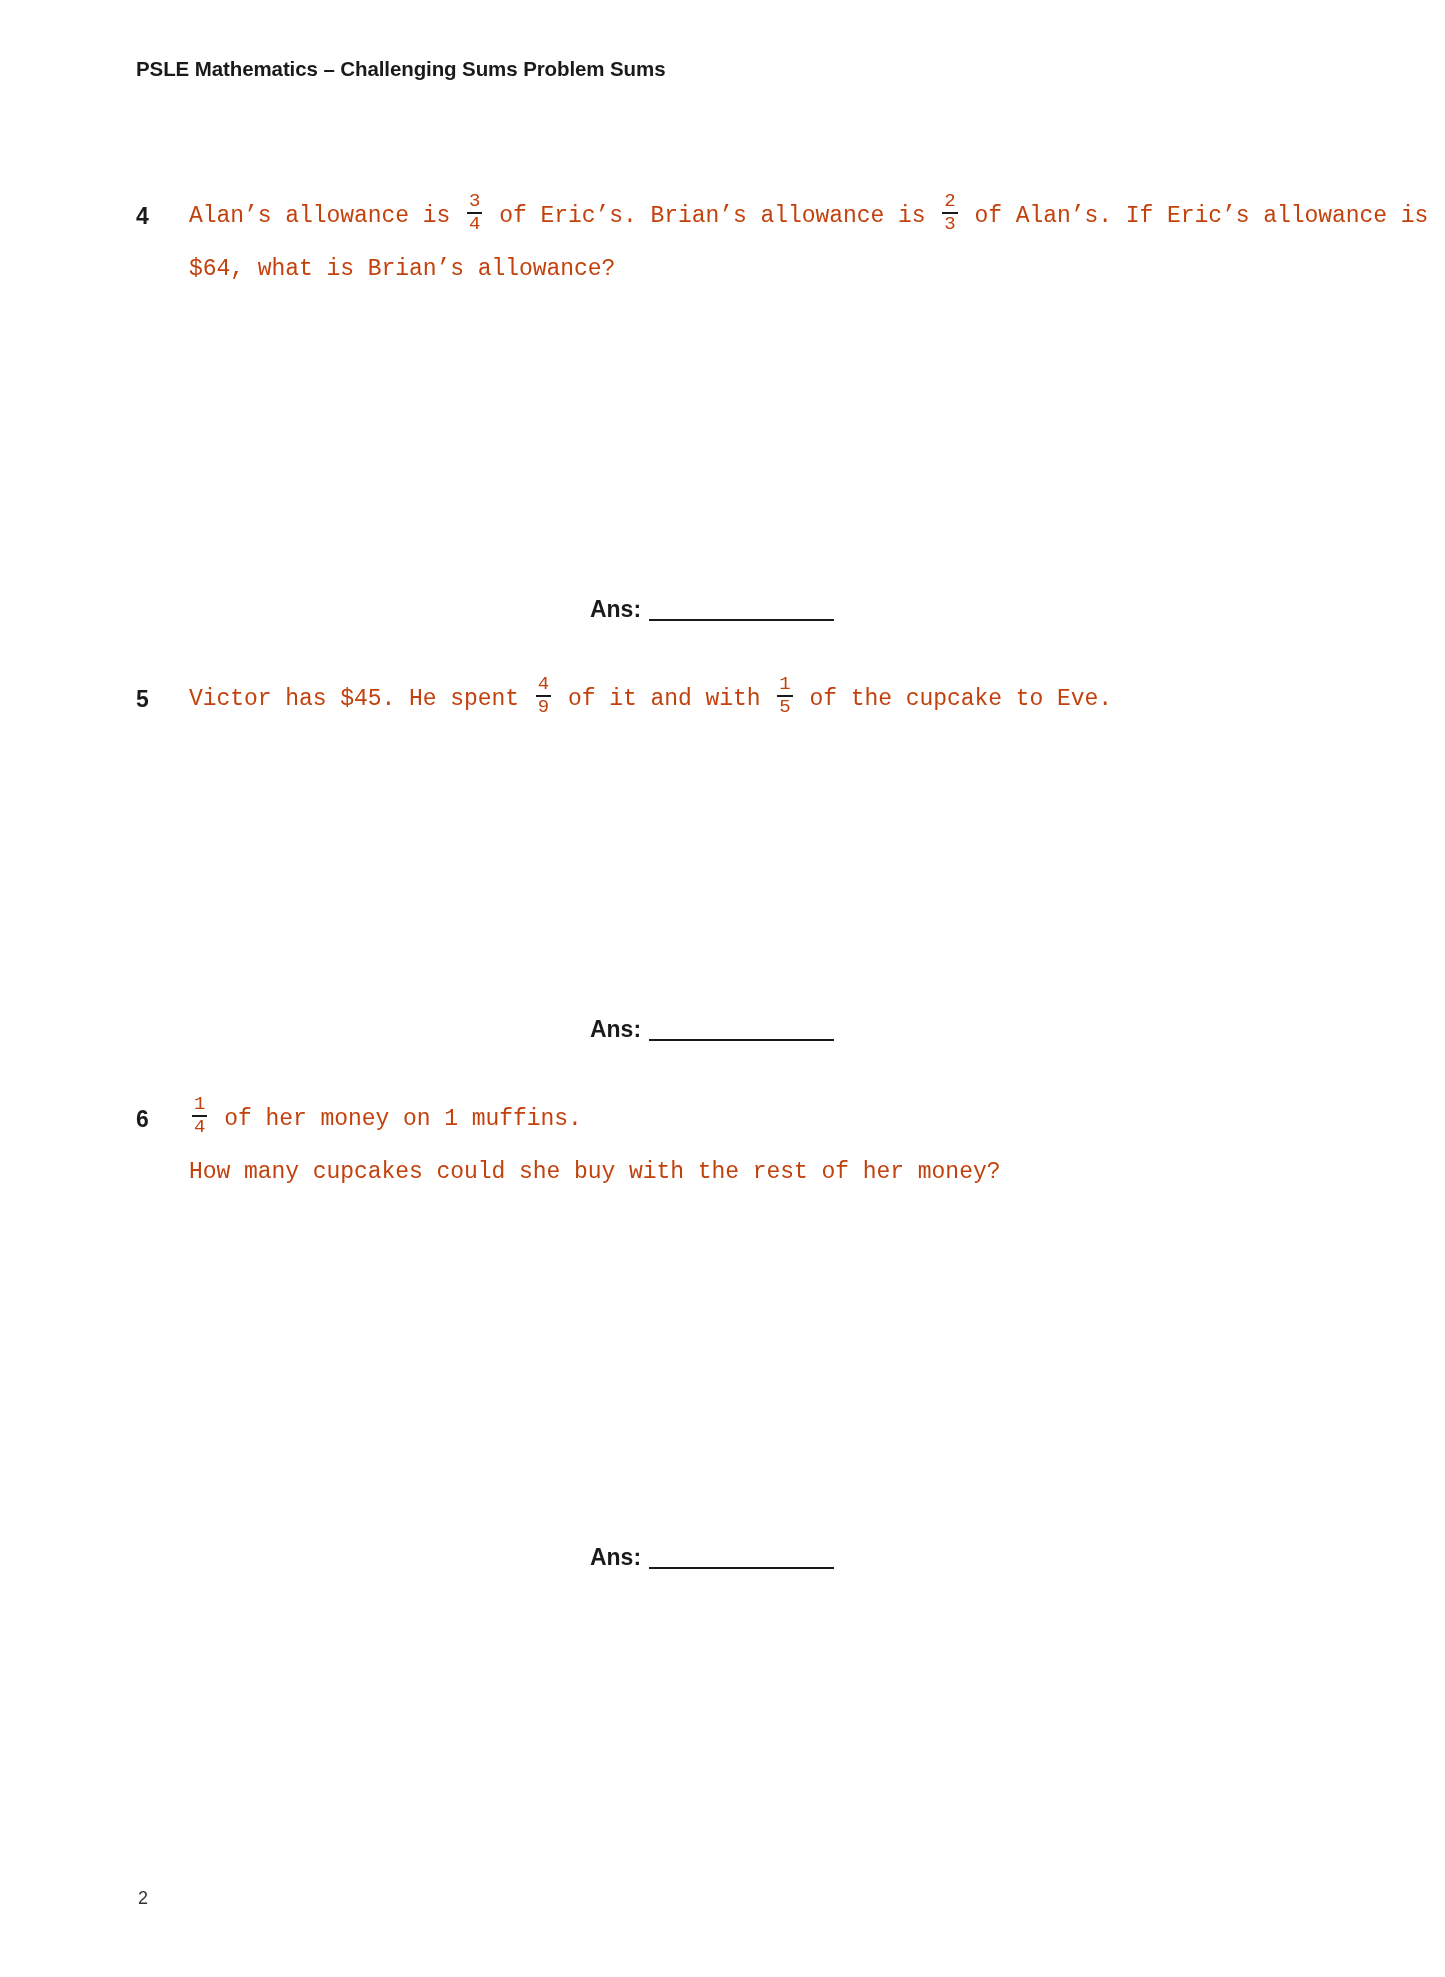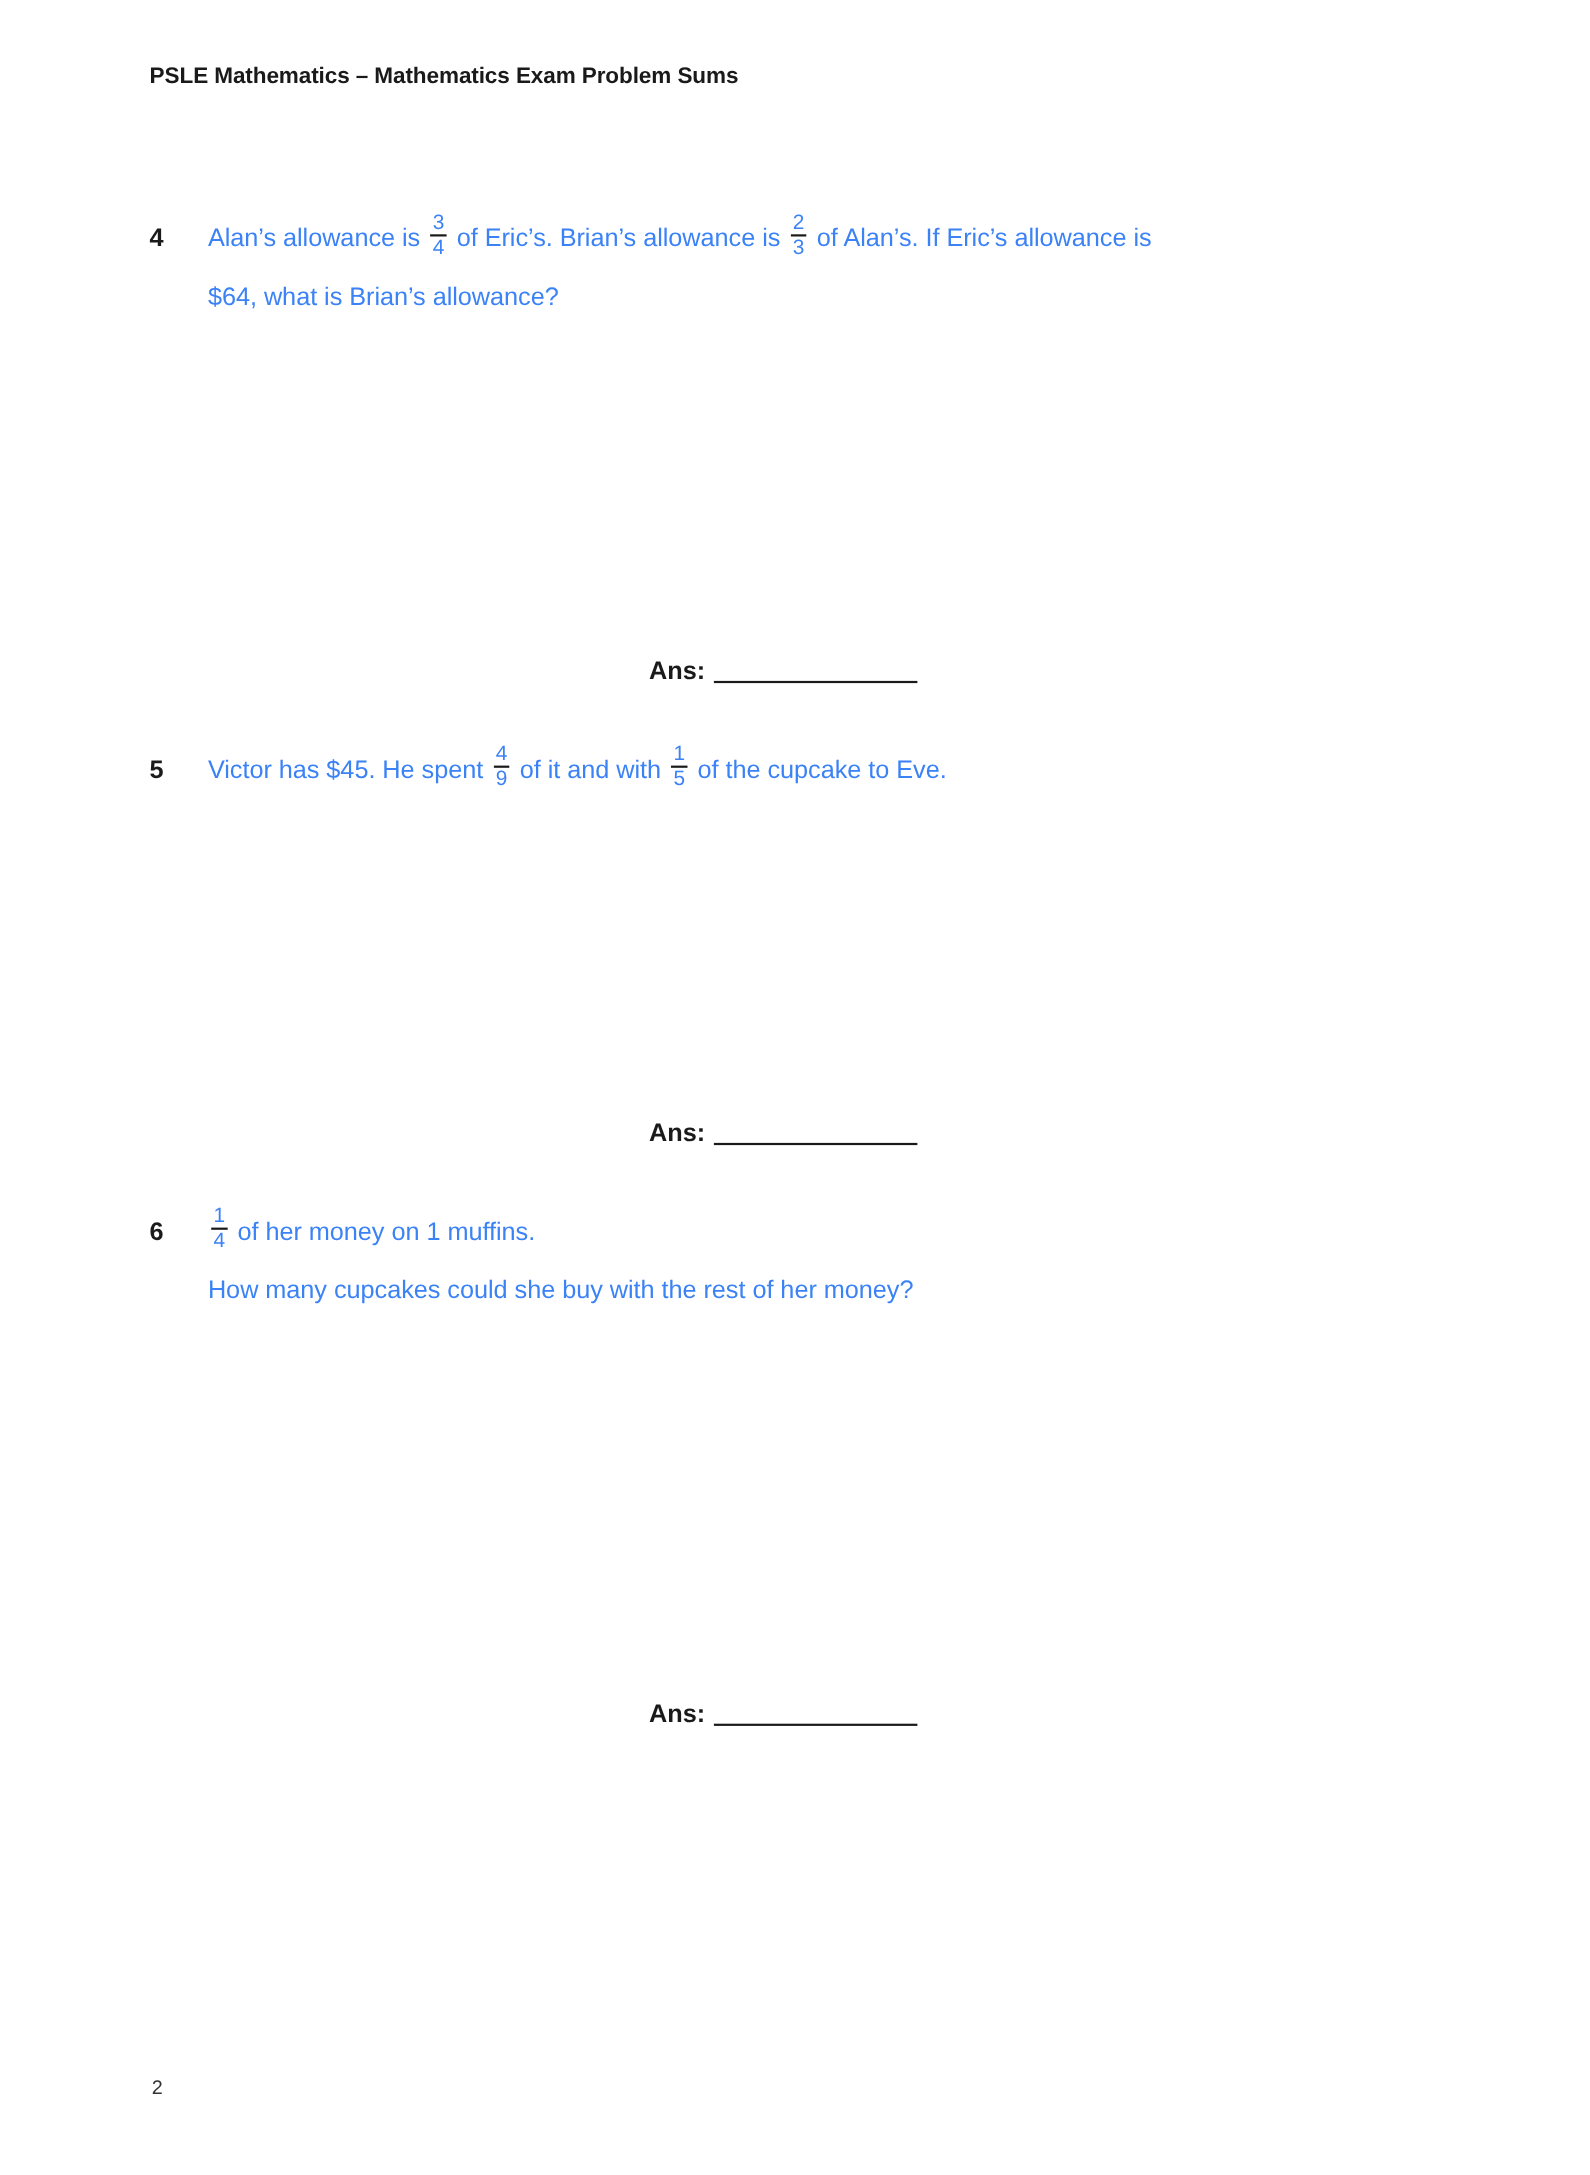--- a/index.html
+++ b/index.html
@@ -49,23 +49,24 @@
     top: 0;
     width: 40px;
     font-size: 23px;
     font-weight: bold;
     line-height: 53px;
     color: #1a1a1a;
   }
   .q-line {
     font-size: 23px;
     line-height: 53px;
-    color: #3b82f6;
+    color: #c2410c;
     white-space: nowrap;
     letter-spacing: -0.05px;
+    font-family: Liberation Mono, monospace;
   }
   
   .frac {
     display: inline-block;
     vertical-align: -0.42em;
     text-align: center;
     font-size: 19px;
     line-height: 1.02;
     margin: 0 3px;
     position: relative;
@@ -115,21 +116,21 @@
   .spacer-q5 { height: 290px; }
   .spacer-q6 { height: 345px; }
   .gap-after-ans-1 { height: 50px; }
   .gap-after-ans-2 { height: 50px; }
 </style>
 </head>
 <body>
 
 <div class="page">
 
-  <div class="header">PSLE Mathematics – Mathematics Exam Problem Sums</div>
+  <div class="header">PSLE Mathematics – Challenging Sums Problem Sums</div>
 
   <div class="content">
 
     <div class="question">
       <div class="q-body">
         <span class="q-number">4</span>
         <div class="q-line">
           <span>Alan’s allowance is</span>
           <span class="frac">
             <span class="num">3</span>

